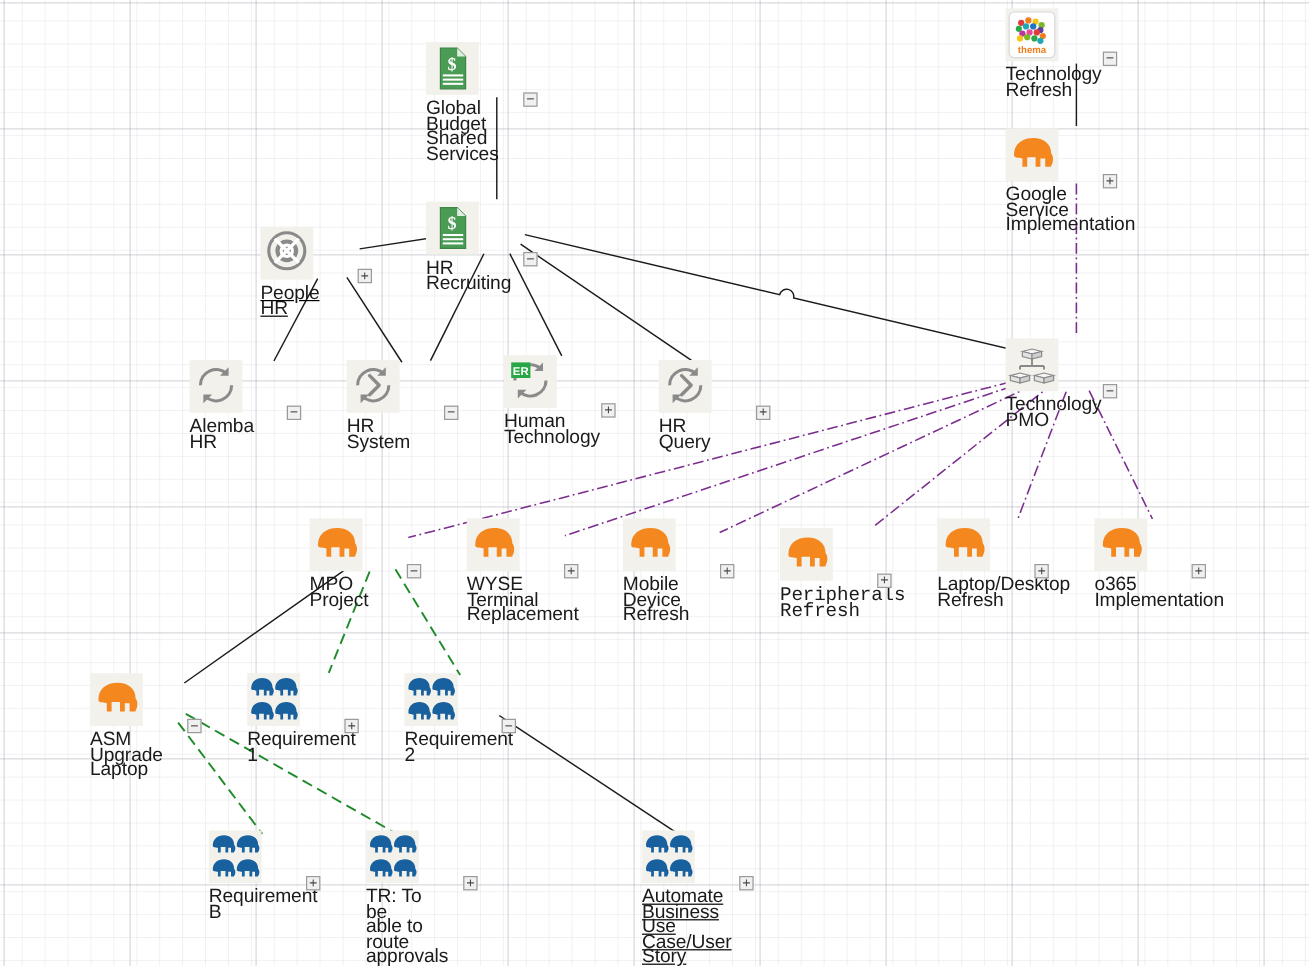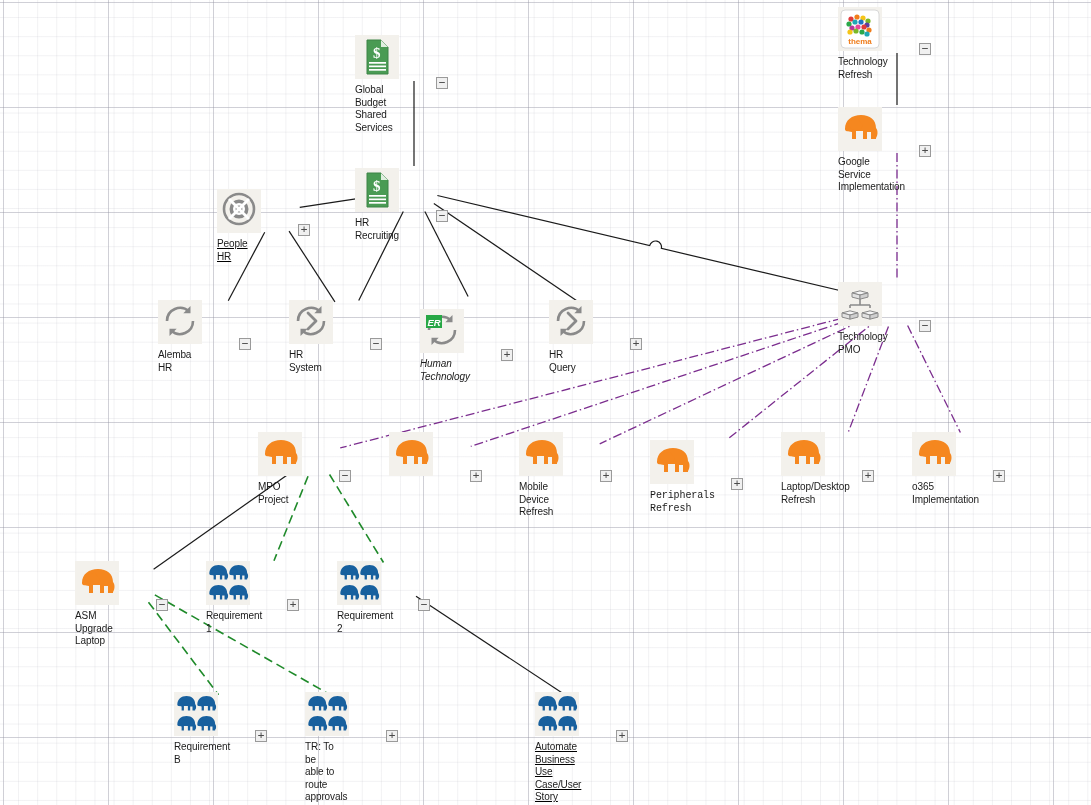--- a/index.html
+++ b/index.html
@@ -20,21 +20,21 @@
     background-size:19.1px 19.1px, 19.1px 19.1px, 105px 105px, 105px 105px;
     background-position:-1px -2px, -1px -2px, 3px 2px, 3px 2px;
   }
   #edges{position:absolute;left:0;top:0;width:1091px;height:805px;}
 
   .node{position:absolute;width:118px;margin-left:-59px;text-align:left;}
   .node .ibox{position:relative;display:inline-block;width:44px;height:44px;}
   .icon-bg{position:absolute;left:0;top:0;width:44px;height:44px;background:#f3f1ec;}
   .node svg{position:absolute;left:0;top:0;}
   .label{
-    margin-top:1px;font-size:10px;line-height:12.6px;color:#1a1a1a;
+    margin-top:1px;font-size:16px;line-height:12.6px;color:#1a1a1a;
     letter-spacing:-0.1px;white-space:pre-line;
   }
   .exp{
     position:absolute;width:12px;height:12px;line-height:10px;
     background:#f0f0f0;border:1px solid #9a9a9a;color:#4a4a4a;
     font-size:11px;font-family:"DejaVu Sans Mono","Liberation Mono",monospace;
     text-align:center;box-sizing:border-box;cursor:pointer;
     z-index:6;user-select:none;
   }
   .exp.minus::before{content:"\2212";}
@@ -108,21 +108,21 @@
           </svg></div><div class="label">Alemba
 HR</div><div class="exp minus" style="left: 81px; top: 38px;"></div></div>
       <div class="node" style="left: 348px; top: 300px;"><div class="ibox"><div class="icon-bg"></div><svg width="44" height="44" viewBox="0 0 44 44">
             <path d="M9 21 A13 13 0 0 1 31 11.6" fill="none" stroke="#8a8a8a" stroke-width="2.6"></path>
             <path d="M32.5 6 l0 7.2 l-7.2 0 z" fill="#8a8a8a"></path>
             <path d="M35 21 A13 13 0 0 1 13 30.4" fill="none" stroke="#8a8a8a" stroke-width="2.6"></path>
             <path d="M11.5 36 l0 -7.2 l7.2 0 z" fill="#8a8a8a"></path>
             <path d="M19 13 L27 21 L19 29" fill="none" stroke="#8a8a8a" stroke-width="2.8" stroke-linecap="round" stroke-linejoin="round"></path>
           </svg></div><div class="label">HR
 System</div><div class="exp minus" style="left: 81px; top: 38px;"></div></div>
-      <div class="node" style="left: 479px; top: 309px; font-style: italic;"><div class="ibox"><div class="icon-bg"></div><svg width="44" height="44" viewBox="0 0 44 44">
+      <div class="node" style="left: 479px; top: 296px;"><div class="ibox"><div class="icon-bg"></div><svg width="44" height="44" viewBox="0 0 44 44">
             <path d="M9 21 A13 13 0 0 1 31 11.6" fill="none" stroke="#8a8a8a" stroke-width="2.6"></path>
             <path d="M32.5 6 l0 7.2 l-7.2 0 z" fill="#8a8a8a"></path>
             <path d="M35 21 A13 13 0 0 1 13 30.4" fill="none" stroke="#8a8a8a" stroke-width="2.6"></path>
             <path d="M11.5 36 l0 -7.2 l7.2 0 z" fill="#8a8a8a"></path>
             <rect x="6" y="6" width="16" height="13" fill="#27a745"></rect>
             <text x="14" y="16.5" font-size="9.5" font-family="Liberation Sans, sans-serif" font-weight="bold" fill="#ffffff" text-anchor="middle">ER</text>
           </svg></div><div class="label">Human
 Technology</div><div class="exp plus" style="left: 81px; top: 40px;"></div></div>
       <div class="node" style="left: 608px; top: 300px;"><div class="ibox"><div class="icon-bg"></div><svg width="44" height="44" viewBox="0 0 44 44">
             <path d="M9 21 A13 13 0 0 1 31 11.6" fill="none" stroke="#8a8a8a" stroke-width="2.6"></path>
@@ -179,21 +179,23 @@
           </svg></div><div class="label">Technology
 PMO</div><div class="exp minus" style="left: 81px; top: 38px;"></div></div>
       <div class="node" style="left: 317px; top: 432px;"><div class="ibox"><div class="icon-bg"></div><svg width="44" height="44" viewBox="0 0 44 44">
             <path d="M7 22 C7 13 14 8 23 8 C32 8 38 13 38 21 L38 32 L33 32 L33 25 L29 25 L29 32 L25 32 L25 24 L18 24 L18 32 L14 32 L14 25 C10 24 7 25 7 22 Z M38 21 C40 23 40 28 38 31" fill="#f5871f"></path>
             <path d="M12 14 C17 11 22 12 24 17 C25 21 21 24 16 23 C11 22 9 17 12 14 Z" fill="#f5871f"></path>
           </svg></div><div class="label">MPO
 Project</div><div class="exp minus" style="left: 81px; top: 38px;"></div></div>
       <div class="node" style="left: 448px; top: 432px;"><div class="ibox"><div class="icon-bg"></div><svg width="44" height="44" viewBox="0 0 44 44">
             <path d="M7 22 C7 13 14 8 23 8 C32 8 38 13 38 21 L38 32 L33 32 L33 25 L29 25 L29 32 L25 32 L25 24 L18 24 L18 32 L14 32 L14 25 C10 24 7 25 7 22 Z M38 21 C40 23 40 28 38 31" fill="#f5871f"></path>
             <path d="M12 14 C17 11 22 12 24 17 C25 21 21 24 16 23 C11 22 9 17 12 14 Z" fill="#f5871f"></path>
-          </svg></div><div class="exp plus" style="left: 81px; top: 38px;"></div></div>
+          </svg></div><div class="label">WYSE
+Terminal
+Replacement</div><div class="exp plus" style="left: 81px; top: 38px;"></div></div>
       <div class="node" style="left: 578px; top: 432px;"><div class="ibox"><div class="icon-bg"></div><svg width="44" height="44" viewBox="0 0 44 44">
             <path d="M7 22 C7 13 14 8 23 8 C32 8 38 13 38 21 L38 32 L33 32 L33 25 L29 25 L29 32 L25 32 L25 24 L18 24 L18 32 L14 32 L14 25 C10 24 7 25 7 22 Z M38 21 C40 23 40 28 38 31" fill="#f5871f"></path>
             <path d="M12 14 C17 11 22 12 24 17 C25 21 21 24 16 23 C11 22 9 17 12 14 Z" fill="#f5871f"></path>
           </svg></div><div class="label">Mobile
 Device
 Refresh</div><div class="exp plus" style="left: 81px; top: 38px;"></div></div>
       <div class="node" style="left: 709px; top: 440px; font-family: Liberation Mono, monospace;"><div class="ibox"><div class="icon-bg"></div><svg width="44" height="44" viewBox="0 0 44 44">
             <path d="M7 22 C7 13 14 8 23 8 C32 8 38 13 38 21 L38 32 L33 32 L33 25 L29 25 L29 32 L25 32 L25 24 L18 24 L18 32 L14 32 L14 25 C10 24 7 25 7 22 Z M38 21 C40 23 40 28 38 31" fill="#f5871f"></path>
             <path d="M12 14 C17 11 22 12 24 17 C25 21 21 24 16 23 C11 22 9 17 12 14 Z" fill="#f5871f"></path>
           </svg></div><div class="label">Peripherals

